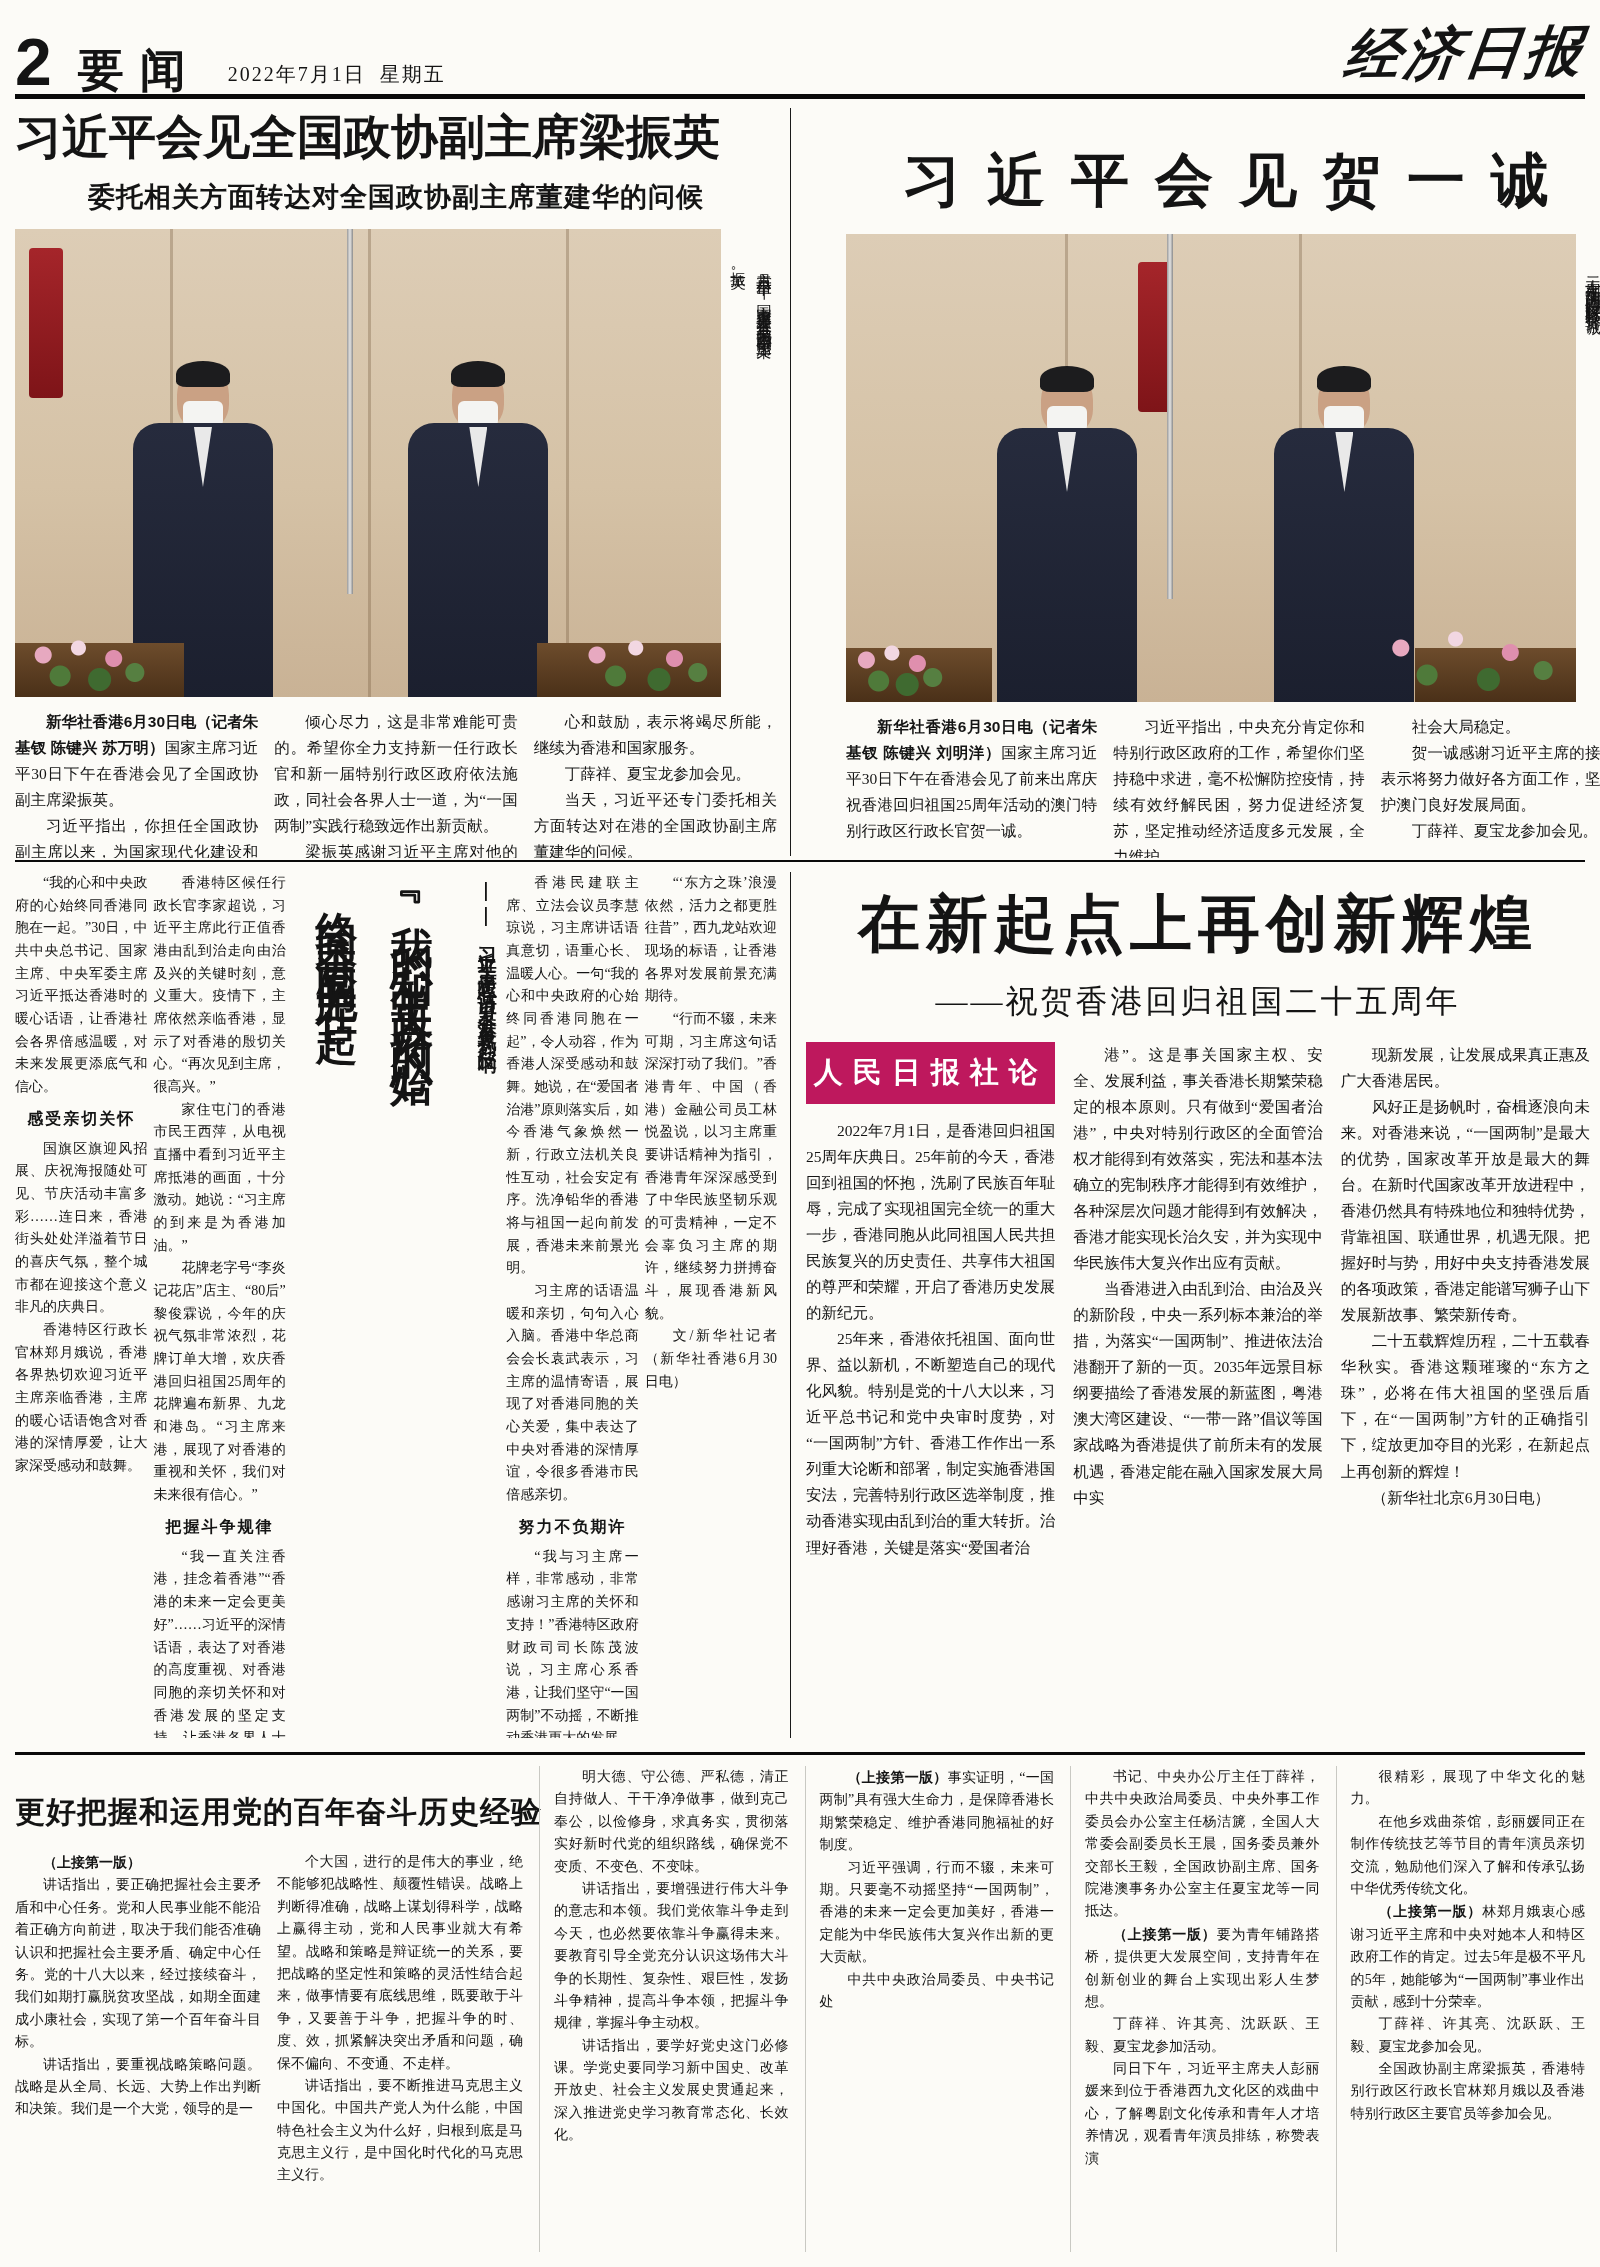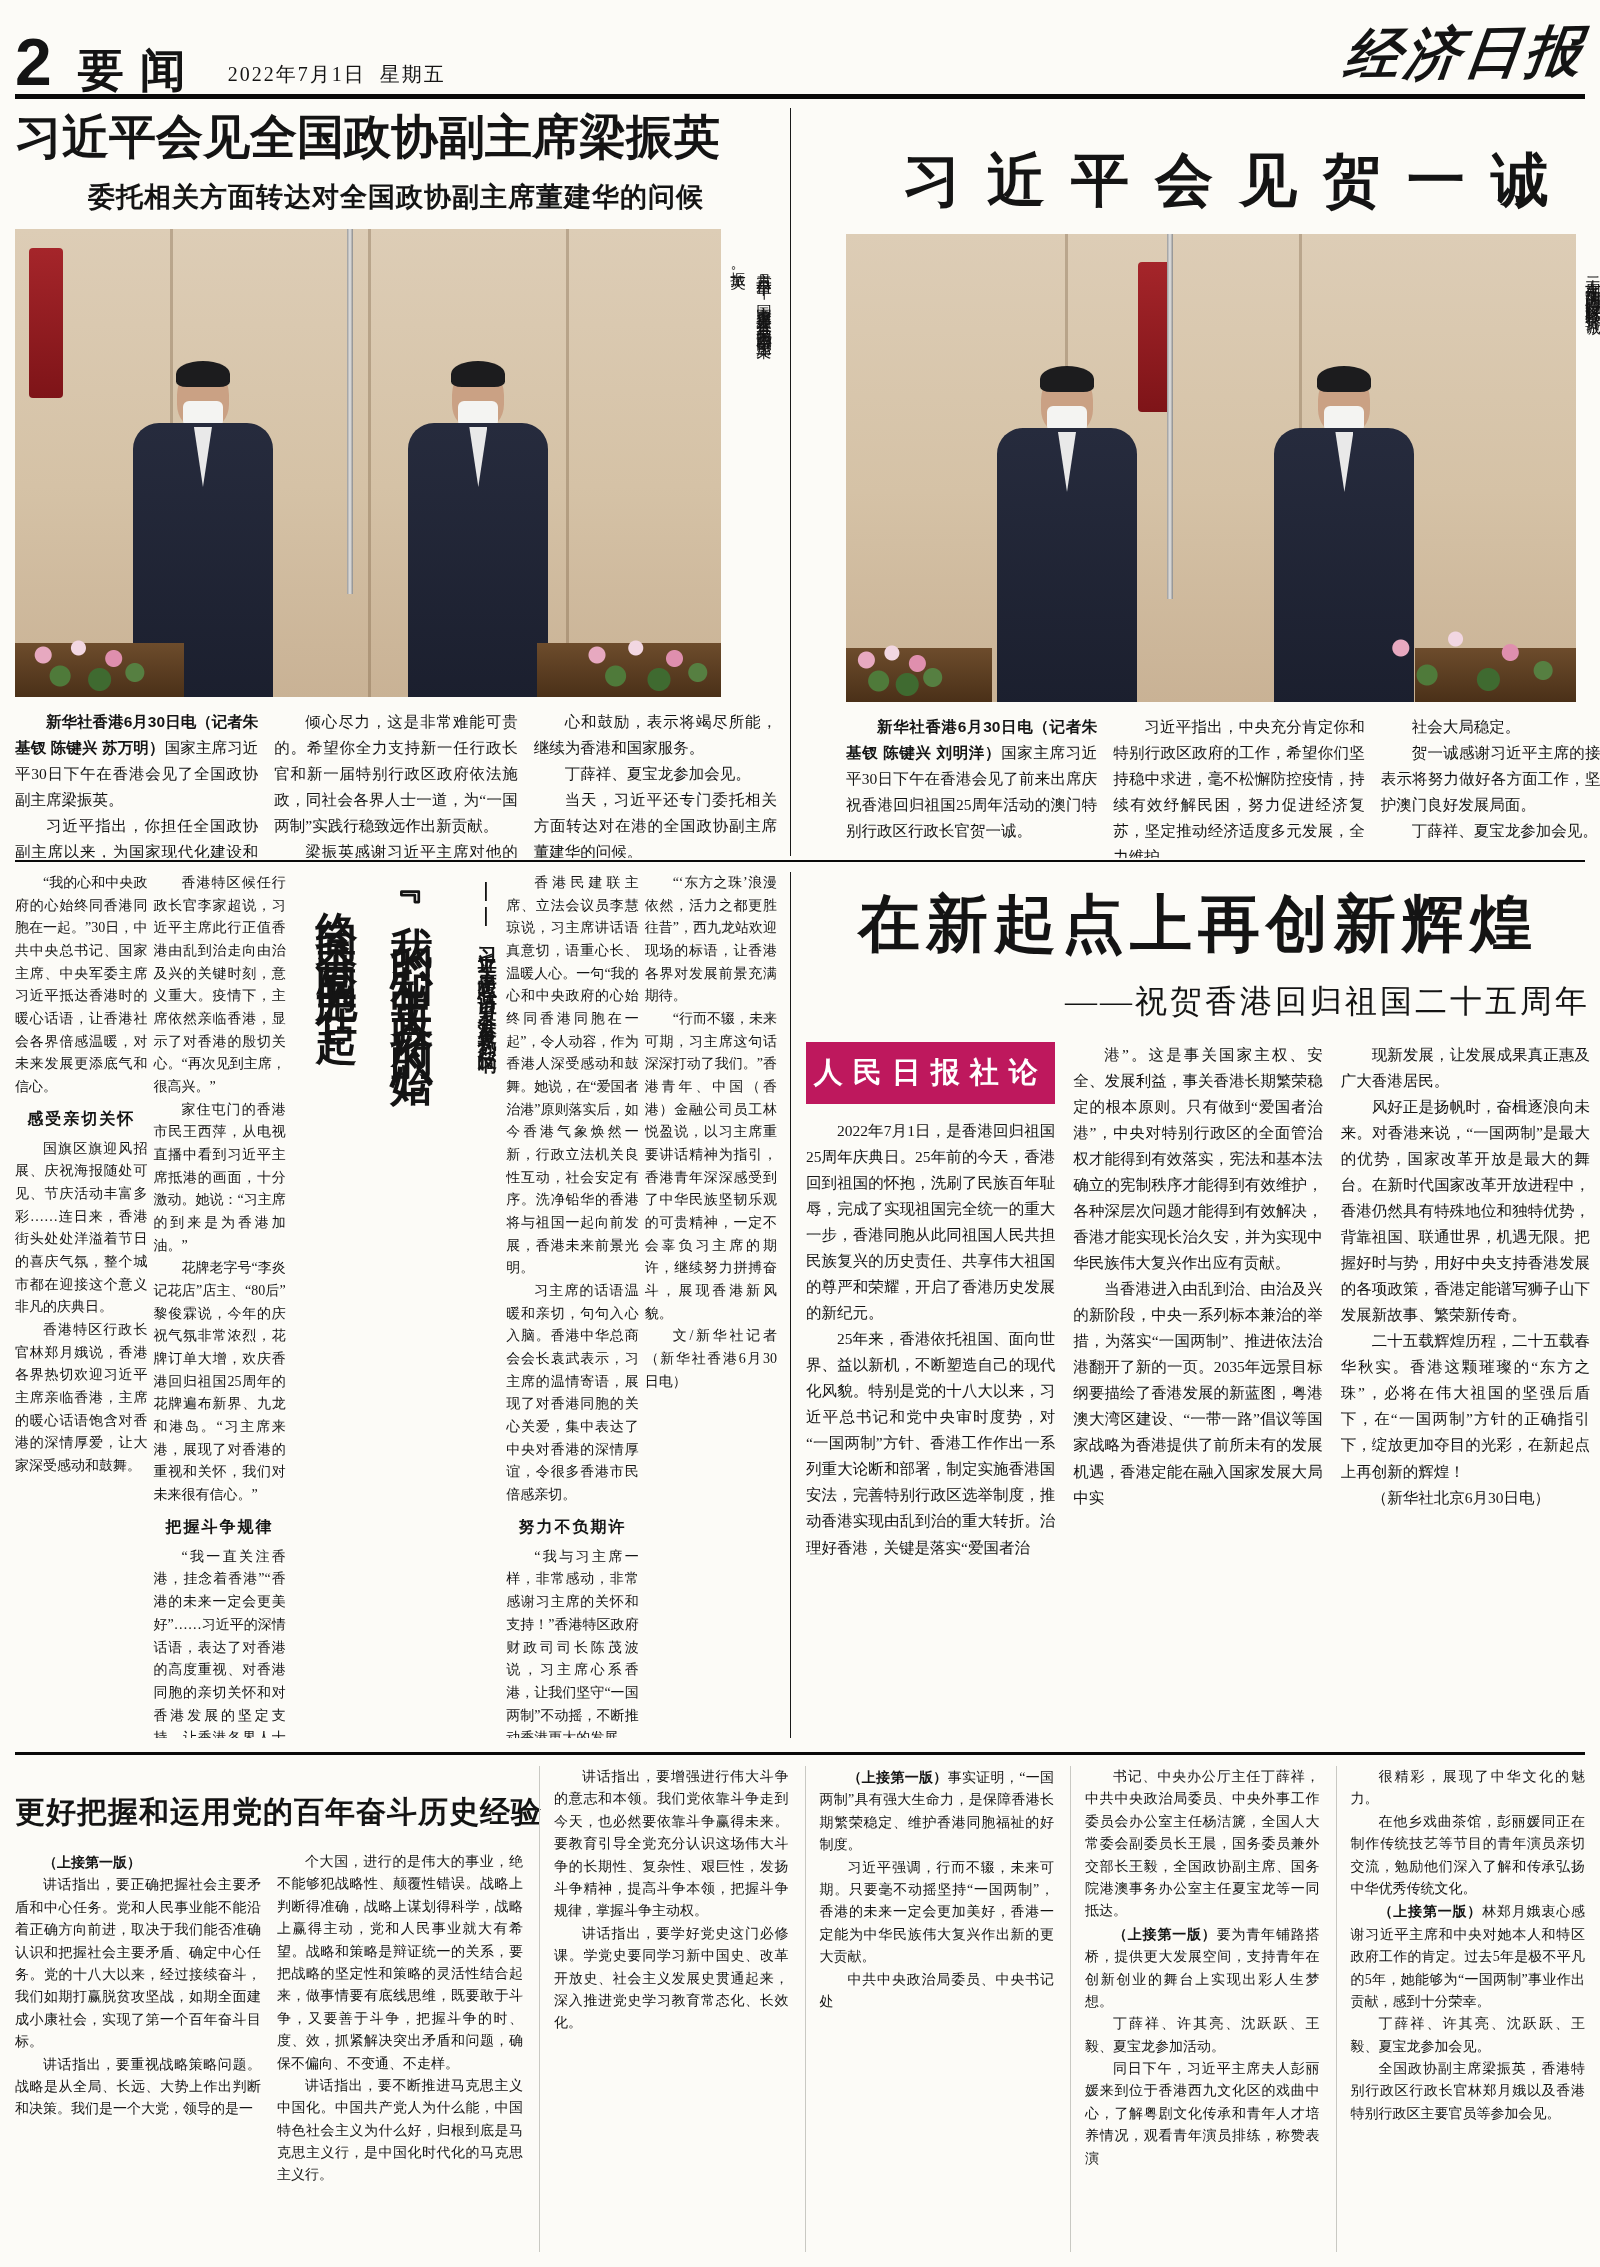--- a/index.html
+++ b/index.html
@@ -63,21 +63,21 @@
   .fcol .para{font-size:14px;line-height:1.62;}
   .quoteblock{width:168px;display:flex;flex-direction:row-reverse;justify-content:center;gap:10px;padding-top:6px;}
   .qcol{writing-mode:vertical-rl;font-size:42px;font-weight:900;font-family:"Liberation Serif",serif;
         letter-spacing:14px;line-height:1.55;}
   .vsub{width:40px;writing-mode:vertical-rl;font-family:"Liberation Sans",sans-serif;font-weight:700;
         font-size:19px;letter-spacing:6px;padding-top:10px;}
   
   .editorial{position:absolute;left:806px;top:868px;width:784px;height:868px;overflow:hidden;}
   .ed-title{font-family:"Liberation Serif",serif;font-weight:900;font-size:62px;letter-spacing:6px;
             text-align:center;margin-top:14px;}
-  .ed-sub{font-size:32px;text-align:right;margin-top:14px;font-family:"Liberation Serif",serif;letter-spacing:3px;}
+  .ed-sub{font-size:32px;text-align:center;margin-top:14px;font-family:"Liberation Serif",serif;letter-spacing:3px;}
   .ed-body{display:flex;gap:18px;margin-top:18px;}
   .badge{background:#be185d;color:#fff;font-family:"Liberation Sans",sans-serif;font-weight:800;
          font-size:29px;letter-spacing:10px;text-align:center;padding:11px 4px;margin-bottom:14px;}
   
   .bottom{position:absolute;left:15px;top:1766px;width:1570px;height:486px;display:flex;gap:16px;overflow:hidden;}
   .bgrp{width:508px;flex:none;}
   .bhl{font-family:"Liberation Sans","DejaVu Sans",sans-serif;font-weight:900;font-size:30px;
        letter-spacing:1px;margin:26px 0 18px;white-space:nowrap;}
   .bcols{display:flex;gap:16px;}
   .bcol{flex:1;min-width:0;overflow:hidden;border-left:1px solid #c9c9c3;padding-left:14px;}
@@ -273,20 +273,21 @@
             <p class="para">讲话指出，要正确把握社会主要矛盾和中心任务。党和人民事业能不能沿着正确方向前进，取决于我们能否准确认识和把握社会主要矛盾、确定中心任务。党的十八大以来，经过接续奋斗，我们如期打赢脱贫攻坚战，如期全面建成小康社会，实现了第一个百年奋斗目标。</p>
             <p class="para">讲话指出，要重视战略策略问题。战略是从全局、长远、大势上作出判断和决策。我们是一个大党，领导的是一</p>
           </div>
         <div class="bcol">
             <p class="para">个大国，进行的是伟大的事业，绝不能够犯战略性、颠覆性错误。战略上判断得准确，战略上谋划得科学，战略上赢得主动，党和人民事业就大有希望。战略和策略是辩证统一的关系，要把战略的坚定性和策略的灵活性结合起来，做事情要有底线思维，既要敢于斗争，又要善于斗争，把握斗争的时、度、效，抓紧解决突出矛盾和问题，确保不偏向、不变通、不走样。</p>
             <p class="para">讲话指出，要不断推进马克思主义中国化。中国共产党人为什么能，中国特色社会主义为什么好，归根到底是马克思主义行，是中国化时代化的马克思主义行。</p>
           </div>
       </div>
     </div>
     <div class="bcol">
+        <p class="para">明大德、守公德、严私德，清正自持做人、干干净净做事，做到克己奉公，以俭修身，求真务实，贯彻落实好新时代党的组织路线，确保党不变质、不变色、不变味。</p>
         <p class="para">讲话指出，要增强进行伟大斗争的意志和本领。我们党依靠斗争走到今天，也必然要依靠斗争赢得未来。要教育引导全党充分认识这场伟大斗争的长期性、复杂性、艰巨性，发扬斗争精神，提高斗争本领，把握斗争规律，掌握斗争主动权。</p>
         <p class="para">讲话指出，要学好党史这门必修课。学党史要同学习新中国史、改革开放史、社会主义发展史贯通起来，深入推进党史学习教育常态化、长效化。</p>
       </div>
     <div class="bcol">
         <p class="para"><b>（上接第一版）</b>事实证明，“一国两制”具有强大生命力，是保障香港长期繁荣稳定、维护香港同胞福祉的好制度。</p>
         <p class="para">习近平强调，行而不辍，未来可期。只要毫不动摇坚持“一国两制”，香港的未来一定会更加美好，香港一定能为中华民族伟大复兴作出新的更大贡献。</p>
         <p class="para">中共中央政治局委员、中央书记处</p>
       </div>
     <div class="bcol">
         <p class="para">书记、中央办公厅主任丁薛祥，中共中央政治局委员、中央外事工作委员会办公室主任杨洁篪，全国人大常委会副委员长王晨，国务委员兼外交部长王毅，全国政协副主席、国务院港澳事务办公室主任夏宝龙等一同抵达。</p>

